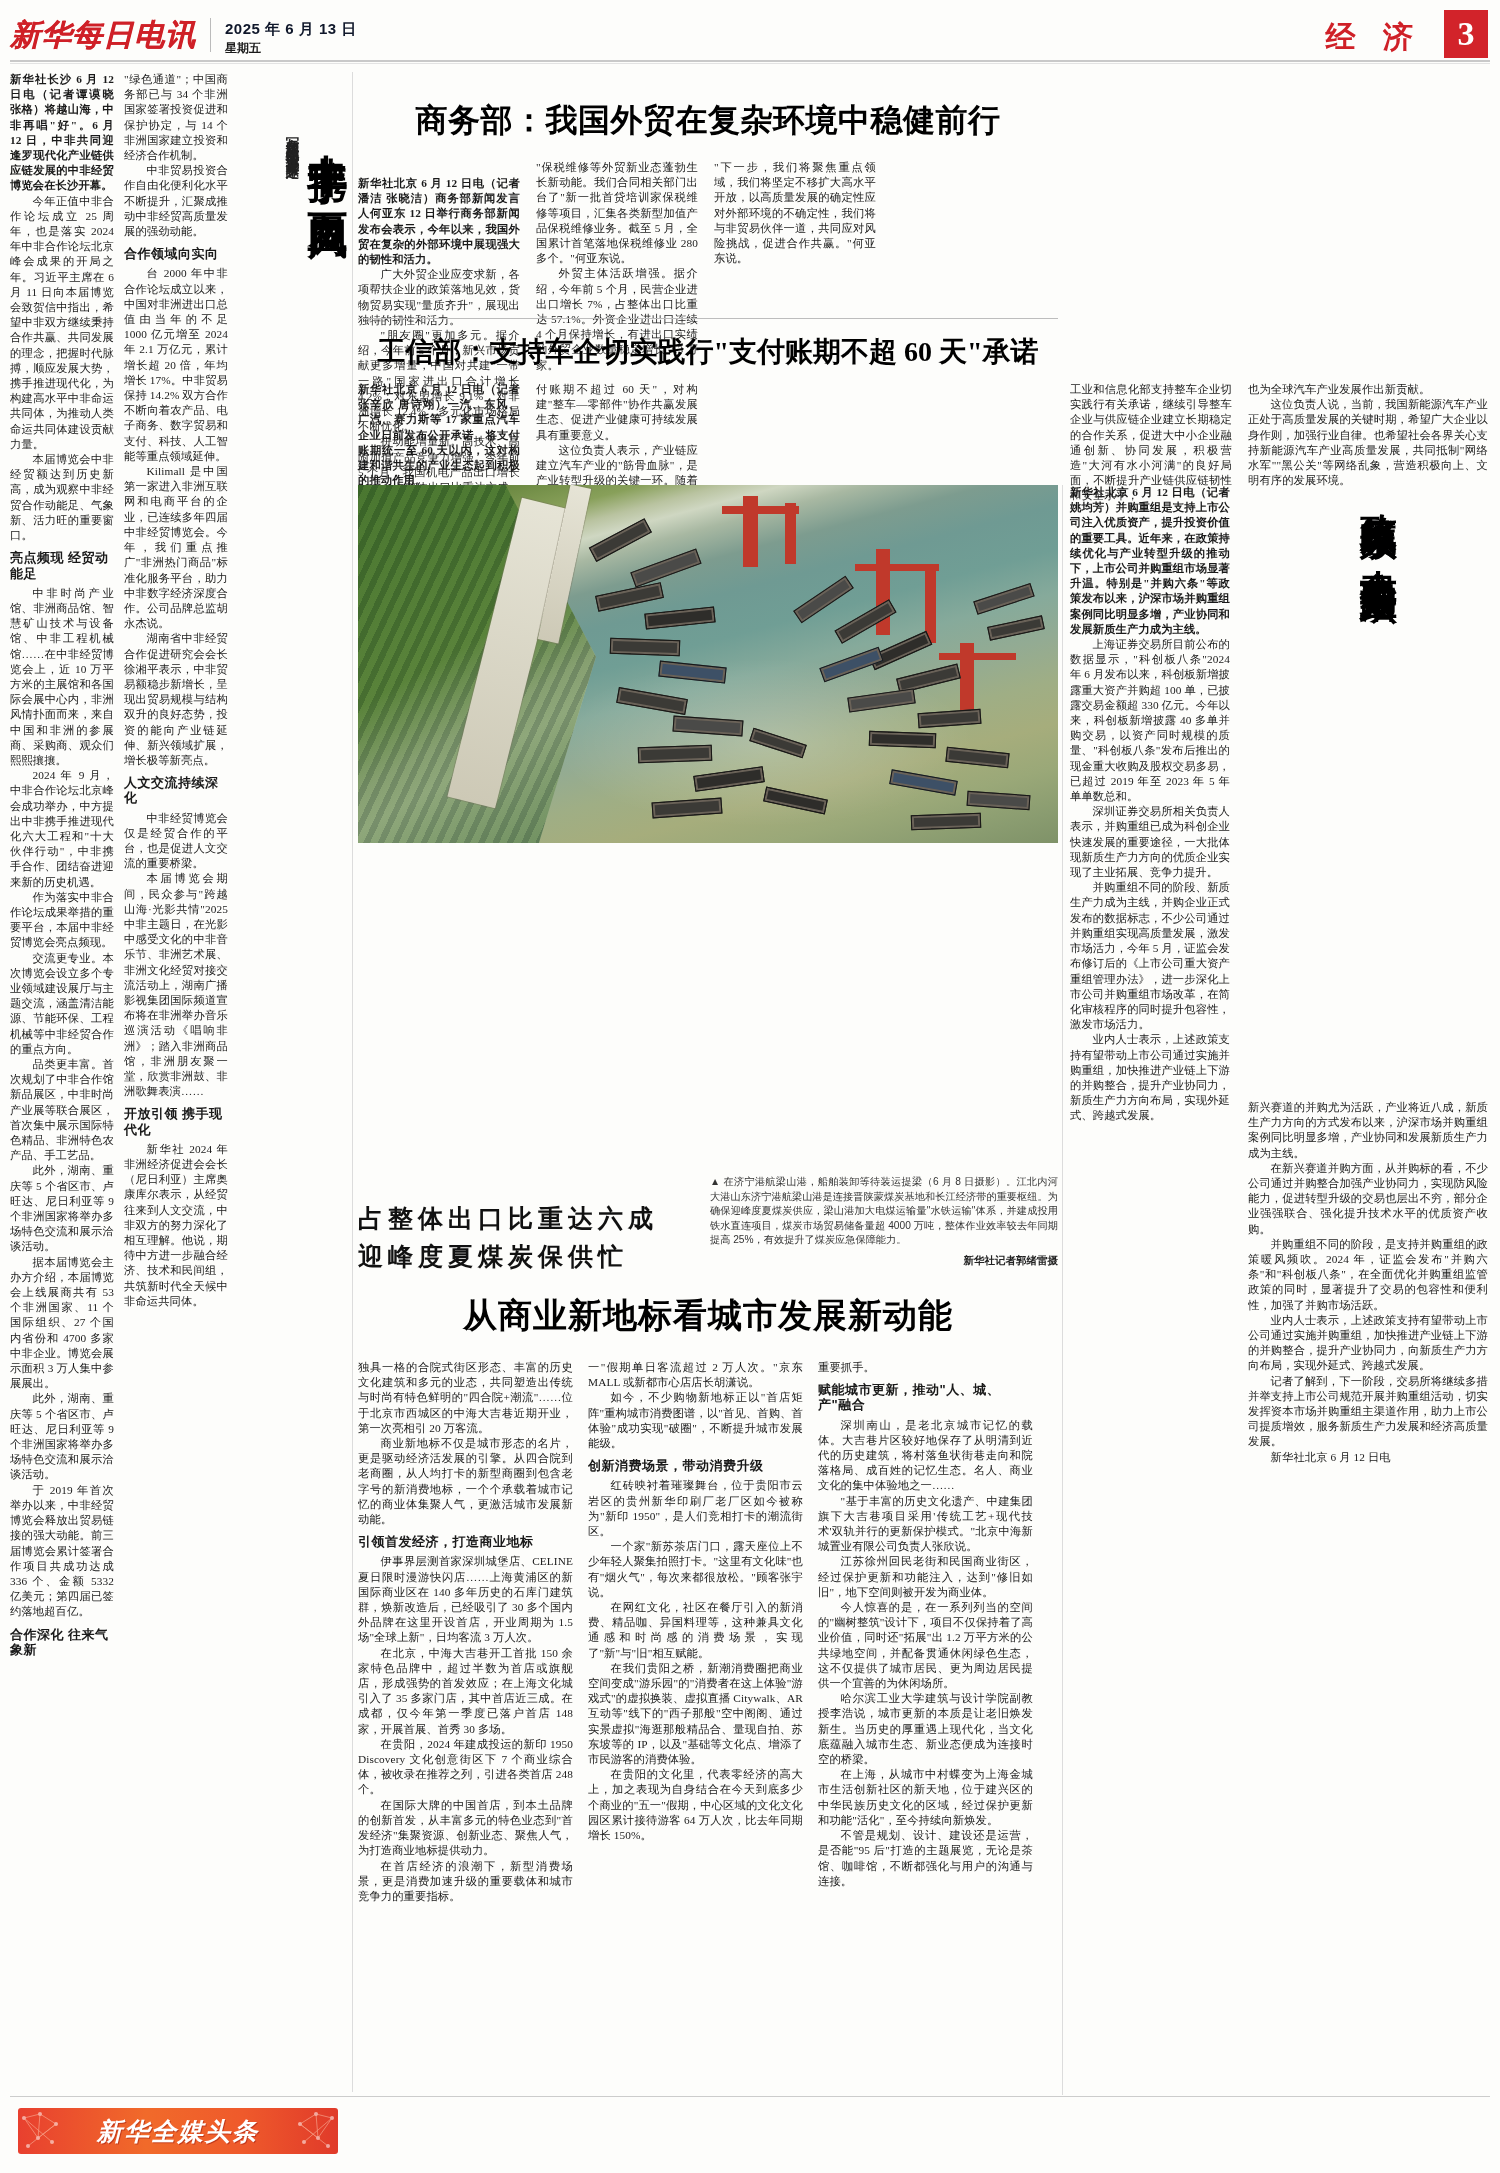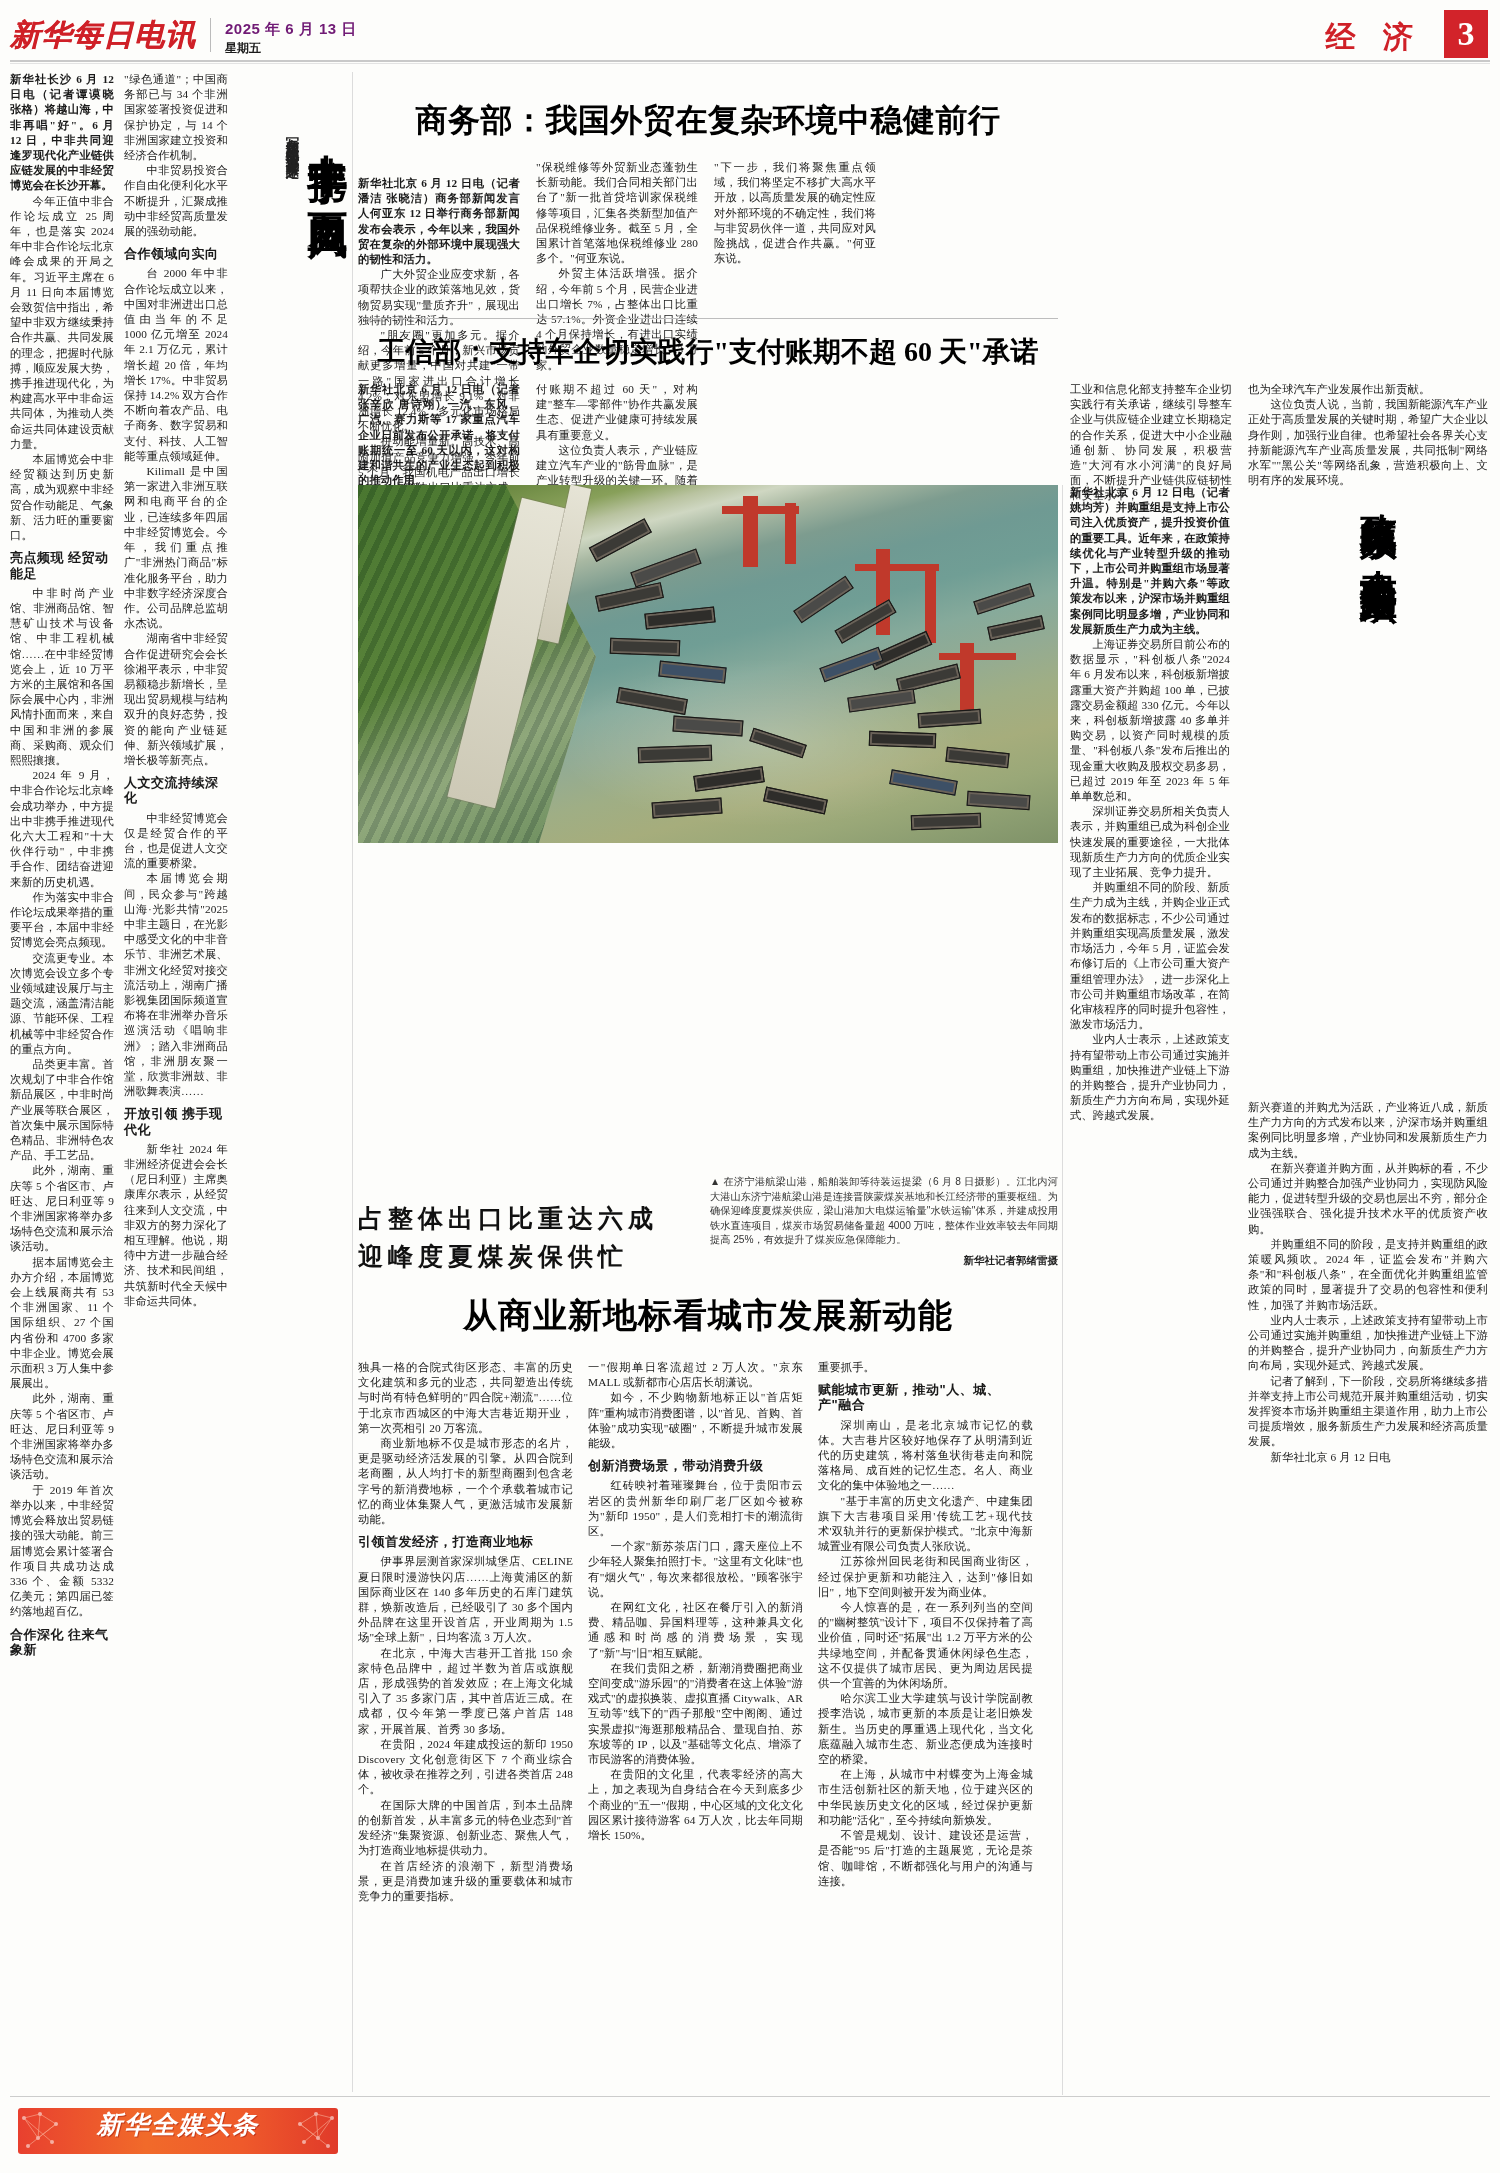--- a/index.html
+++ b/index.html
@@ -27,21 +27,21 @@
     text-shadow:0.5px 0 0 #cf2027;
     white-space:nowrap;
   }
   .mh-divider {
     width:1px; height:34px; background:#bbb; margin:0 14px 10px 14px;
   }
   .mh-date {
     margin-bottom:6px; line-height:1.25;
     font-family:"Liberation Sans", sans-serif;
   }
-  .mh-date .d1 { font-size:15px; font-weight:bold; color:#701a75; letter-spacing:0.5px;}
+  .mh-date .d1 { font-size:15px; font-weight:bold; color:#0f172a; letter-spacing:0.5px;}
   .mh-date .d2 { font-size:12px; font-weight:bold; color:#1a1a1a; margin-top:2px;}
   .mh-right { margin-left:auto; display:flex; align-items:flex-end; margin-bottom:4px; }
   .mh-section {
     font-family:"Liberation Serif", serif;
     font-weight:bold; font-size:30px; color:#cf2027; letter-spacing:10px;
     margin-right:21px;
   }
   .mh-pagenum {
     width:44px; height:48px; background:#d2232a; color:#fff;
     font-family:"Liberation Serif", serif;
@@ -185,21 +185,21 @@
     font-family:"Liberation Serif",serif; font-weight:bold;
     font-size:37px; line-height:1.08; letter-spacing:2px; color:#000;
   }
 
   
   #footer-rule { position:absolute; left:10px; top:2096px; width:1480px; height:1px; background:#ccc; }
   #footer-badge {
     position:absolute; left:18px; top:2108px; width:320px; height:46px;
     background:linear-gradient(90deg,#e8402f,#f16a2a 40%,#ef5a2b 70%,#e03a2a);
     border-radius:3px;
-    display:flex; align-items:flex-start; justify-content:center;
+    display:flex; align-items:center; justify-content:center;
     overflow:hidden;
   }
   #footer-badge .badge-txt {
     font-family:"Liberation Serif",serif; font-weight:bold; font-size:25px;
     color:#fff; letter-spacing:2px; font-style:italic;
     text-shadow:1px 1px 0 rgba(150,20,10,0.5);
     z-index:2;
   }
   .badge-net {
     position:absolute; top:0; bottom:0; width:70px; opacity:0.55;

